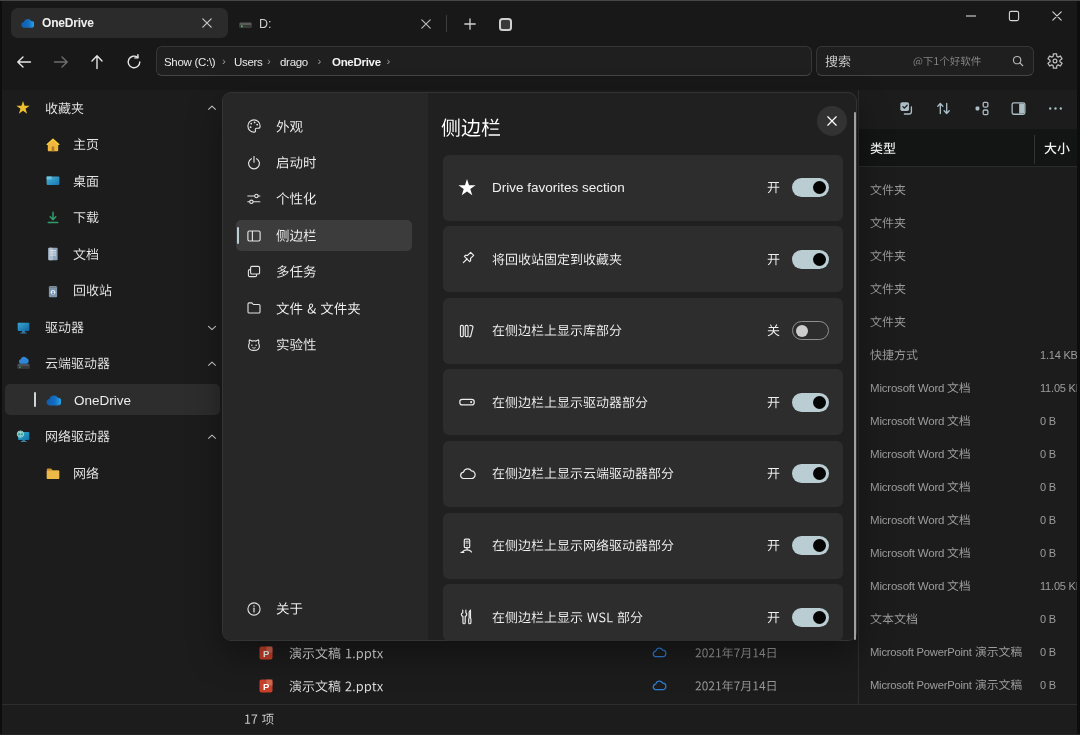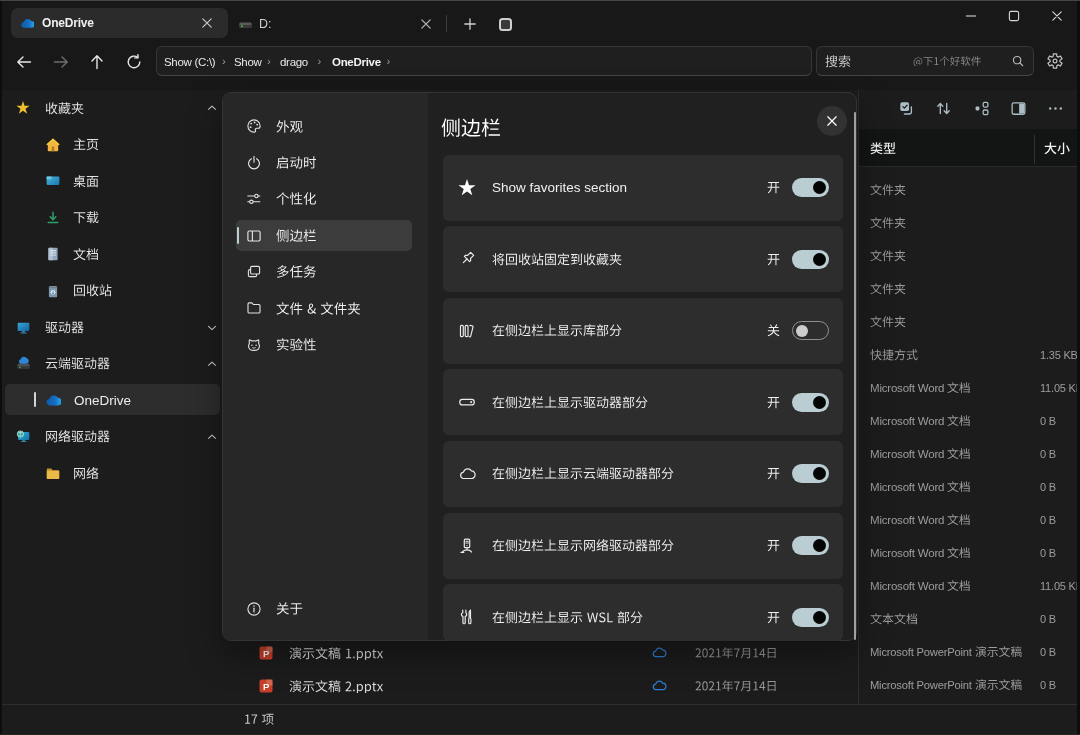--- a/index.html
+++ b/index.html
@@ -174,21 +174,21 @@
       <svg width="18" height="18" viewBox="0 0 18 18" fill="none">
         <path d="M14.8 9 A5.8 5.8 0 1 1 12.6 4.4" stroke="#e6e6e6" stroke-width="1.4" fill="none" stroke-linecap="round"></path>
         <path d="M12.9 1.6 L13 4.8 L9.8 4.9" stroke="#e6e6e6" stroke-width="1.4" fill="none" stroke-linecap="round" stroke-linejoin="round"></path>
       </svg>
     </div>
     <div style="position:absolute;left:156px;top:46px;width:656px;height:30px;background:#1f1f1f;border:1px solid #363636;border-bottom-color:#454545;border-radius:6px"></div>
     <div class="r" style="left:164px;top:52.5px;height:18px;">
       <span style="font-size:11.5px;color:#e8e8e8;letter-spacing:-0.3px;">Show (C:\)</span>
     </div>
     <div class="r" style="left:234px;top:52.5px;height:18px;">
-      <span style="font-size:11.5px;color:#e8e8e8;letter-spacing:-0.3px;">Show</span>
+      <span style="font-size:11.5px;color:#e8e8e8;letter-spacing:-0.3px;">Users</span>
     </div>
     <div class="r" style="left:280px;top:52.5px;height:18px;">
       <span style="font-size:11.5px;color:#e8e8e8;letter-spacing:-0.3px;">drago</span>
     </div>
     <div class="r" style="left:332px;top:52.5px;height:18px;">
       <span style="font-size:11.5px;color:#f2f2f2;font-weight:700;letter-spacing:-0.3px;">OneDrive</span>
     </div>
     <div class="r" style="left:222px;top:52.0px;height:18px;">
       <span style="font-size:11.5px;color:#9a9a9a;">›</span>
     </div>
@@ -517,21 +517,21 @@
     </div>
     <div class="r" style="left:870px;top:347.5px;height:15px;">
       <svg class="ck" width="48.0" height="12" viewBox="0 0 48.0 12" fill="#9d9d9d">
         <use href="#u5feb" transform="translate(0.0 10.32) scale(0.01200 -0.01200)"></use>
         <use href="#u6377" transform="translate(12.0 10.32) scale(0.01200 -0.01200)"></use>
         <use href="#u65b9" transform="translate(24.0 10.32) scale(0.01200 -0.01200)"></use>
         <use href="#u5f0f" transform="translate(36.0 10.32) scale(0.01200 -0.01200)"></use>
       </svg>
     </div>
     <div class="r" style="left:1040px;top:347.5px;height:15px;">
-      <span style="font-size:11px;color:#9d9d9d;letter-spacing:-0.2px;">1.35 KB</span>
+      <span style="font-size:11px;color:#9d9d9d;letter-spacing:-0.2px;">1.14 KB</span>
     </div>
     <div class="r" style="left:870px;top:380.5px;height:15px;">
       <span style="font-size:11.5px;color:#9d9d9d;letter-spacing:-0.2px;">Microsoft&nbsp;Word&nbsp;</span>
       <svg class="ck" width="23.6" height="11.8" viewBox="0 0 23.6 11.8" fill="#9d9d9d">
         <use href="#u6587" transform="translate(0.0 10.15) scale(0.01180 -0.01180)"></use>
         <use href="#u6863" transform="translate(11.8 10.15) scale(0.01180 -0.01180)"></use>
       </svg>
     </div>
     <div class="r" style="left:1040px;top:380.5px;height:15px;">
       <span style="font-size:11px;color:#9d9d9d;letter-spacing:-0.2px;">11.05 KB</span>
@@ -847,21 +847,21 @@
         <path d="M3.8 3.8 L12.2 12.2 M12.2 3.8 L3.8 12.2" stroke="#ffffff" stroke-width="1.25" stroke-linecap="round"></path>
       </svg>
     </div>
     <div style="position:absolute;left:443px;top:154.5px;width:400px;height:66.0px;background:#2d2d2d;border-radius:6px"></div>
     <div style="position:absolute;left:458.0px;top:178.5px;width:18px;height:18px">
       <svg width="18" height="18" viewBox="0 0 16 16" fill="none">
         <polygon points="8.00,0.00 9.80,5.53 15.61,5.53 10.91,8.94 12.70,14.47 8.00,11.06 3.30,14.47 5.09,8.94 0.39,5.53 6.20,5.53" fill="#ffffff"></polygon>
       </svg>
     </div>
     <div class="r" style="left:492px;top:179.5px;height:16px;">
-      <span style="font-size:13.5px;color:#f0f0f0;">Show favorites section</span>
+      <span style="font-size:13.5px;color:#f0f0f0;">Drive favorites section</span>
     </div>
     <div class="r" style="left:767.0px;top:180.0px;height:15px;">
       <svg class="ck" width="13.0" height="13" viewBox="0 0 13.0 13" fill="#f0f0f0">
         <use href="#u5f00" transform="translate(0.0 11.18) scale(0.01300 -0.01300)"></use>
       </svg>
     </div>
     <div style="position:absolute;left:792px;top:178.0px;width:37px;height:19px;background:#b9cdd2;border-radius:10px"></div>
     <div style="position:absolute;left:813px;top:181.0px;width:13px;height:13px;background:#050505;border-radius:50%"></div>
     <div style="position:absolute;left:443px;top:226.1px;width:400px;height:66.0px;background:#2d2d2d;border-radius:6px"></div>
     <div style="position:absolute;left:458.0px;top:250.1px;width:18px;height:18px">

